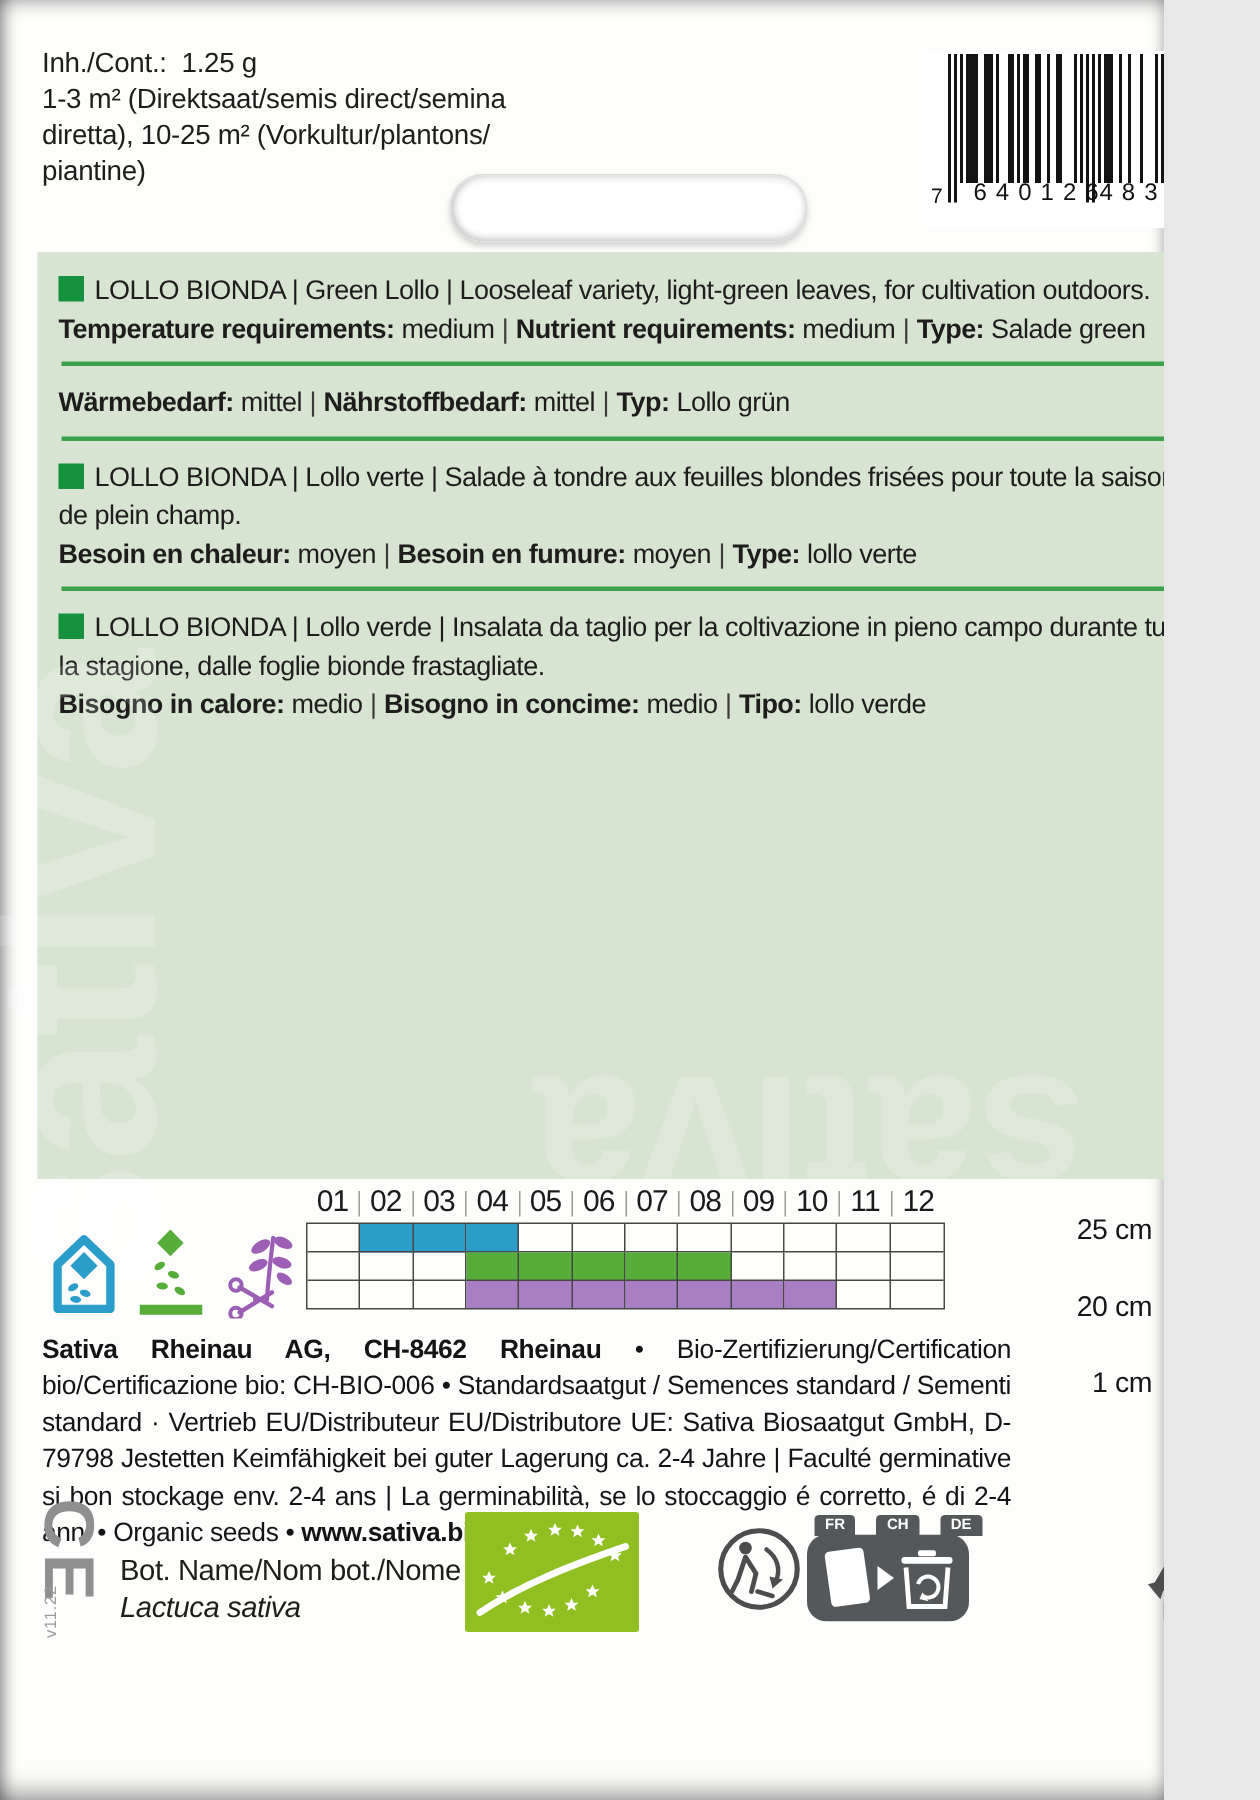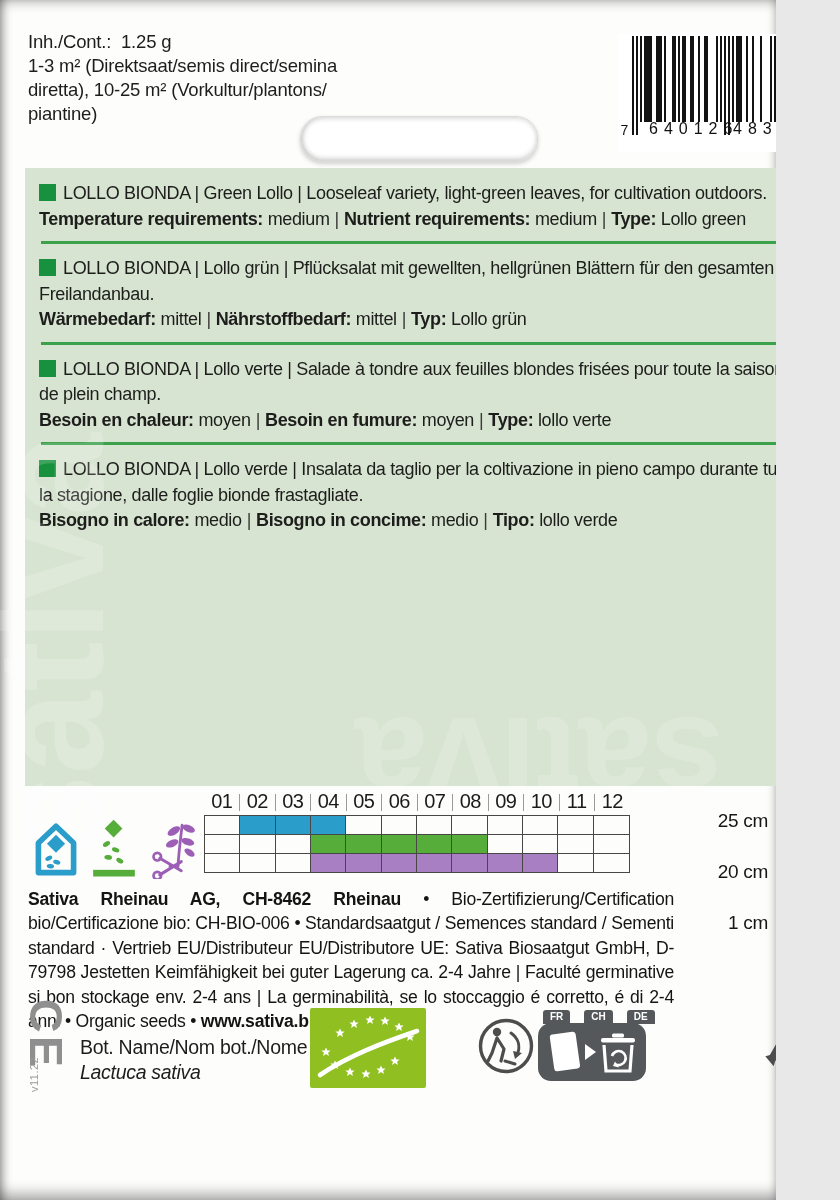--- a/index.html
+++ b/index.html
@@ -192,26 +192,25 @@
   </div>
 
   <div class="euro-slot"></div>
 
   <div class="green-panel">
     <div class="wm wm1">sativa</div>
     <div class="wm wm2">sativa</div>
 
     <div class="lang-block">
       <p><span class="bullet"></span><span>LOLLO BIONDA | Green Lollo | Looseleaf variety, light-green leaves, for cultivation outdoors.</span></p>
-      <p class="specs"><b>Temperature requirements:</b> <span>medium</span><span class="sep">|</span><b>Nutrient requirements:</b> <span>medium</span><span class="sep">|</span><b>Type:</b> <span>Lollo green</span></p>
+      <p class="specs"><b>Temperature requirements:</b> <span>medium</span><span class="sep">|</span><b>Nutrient requirements:</b> <span>medium</span><span class="sep">|</span><b>Type:</b> <span>Salade green</span></p>
     </div>
     <div class="rule"></div>
 
     <div class="lang-block">
-      <p><span class="bullet"></span><span>LOLLO BIONDA | Lollo grün | Pflücksalat mit gewellten, hellgrünen Blättern für den gesamten Freilandanbau.</span></p>
       <p class="specs"><b>Wärmebedarf:</b> <span>mittel</span><span class="sep">|</span><b>Nährstoffbedarf:</b> <span>mittel</span><span class="sep">|</span><b>Typ:</b> <span>Lollo grün</span></p>
     </div>
     <div class="rule"></div>
 
     <div class="lang-block">
       <p><span class="bullet"></span><span>LOLLO BIONDA | Lollo verte | Salade à tondre aux feuilles blondes frisées pour toute la saison de plein champ.</span></p>
       <p class="specs"><b>Besoin en chaleur:</b> <span>moyen</span><span class="sep">|</span><b>Besoin en fumure:</b> <span>moyen</span><span class="sep">|</span><b>Type:</b> <span>lollo verte</span></p>
     </div>
     <div class="rule"></div>
 

